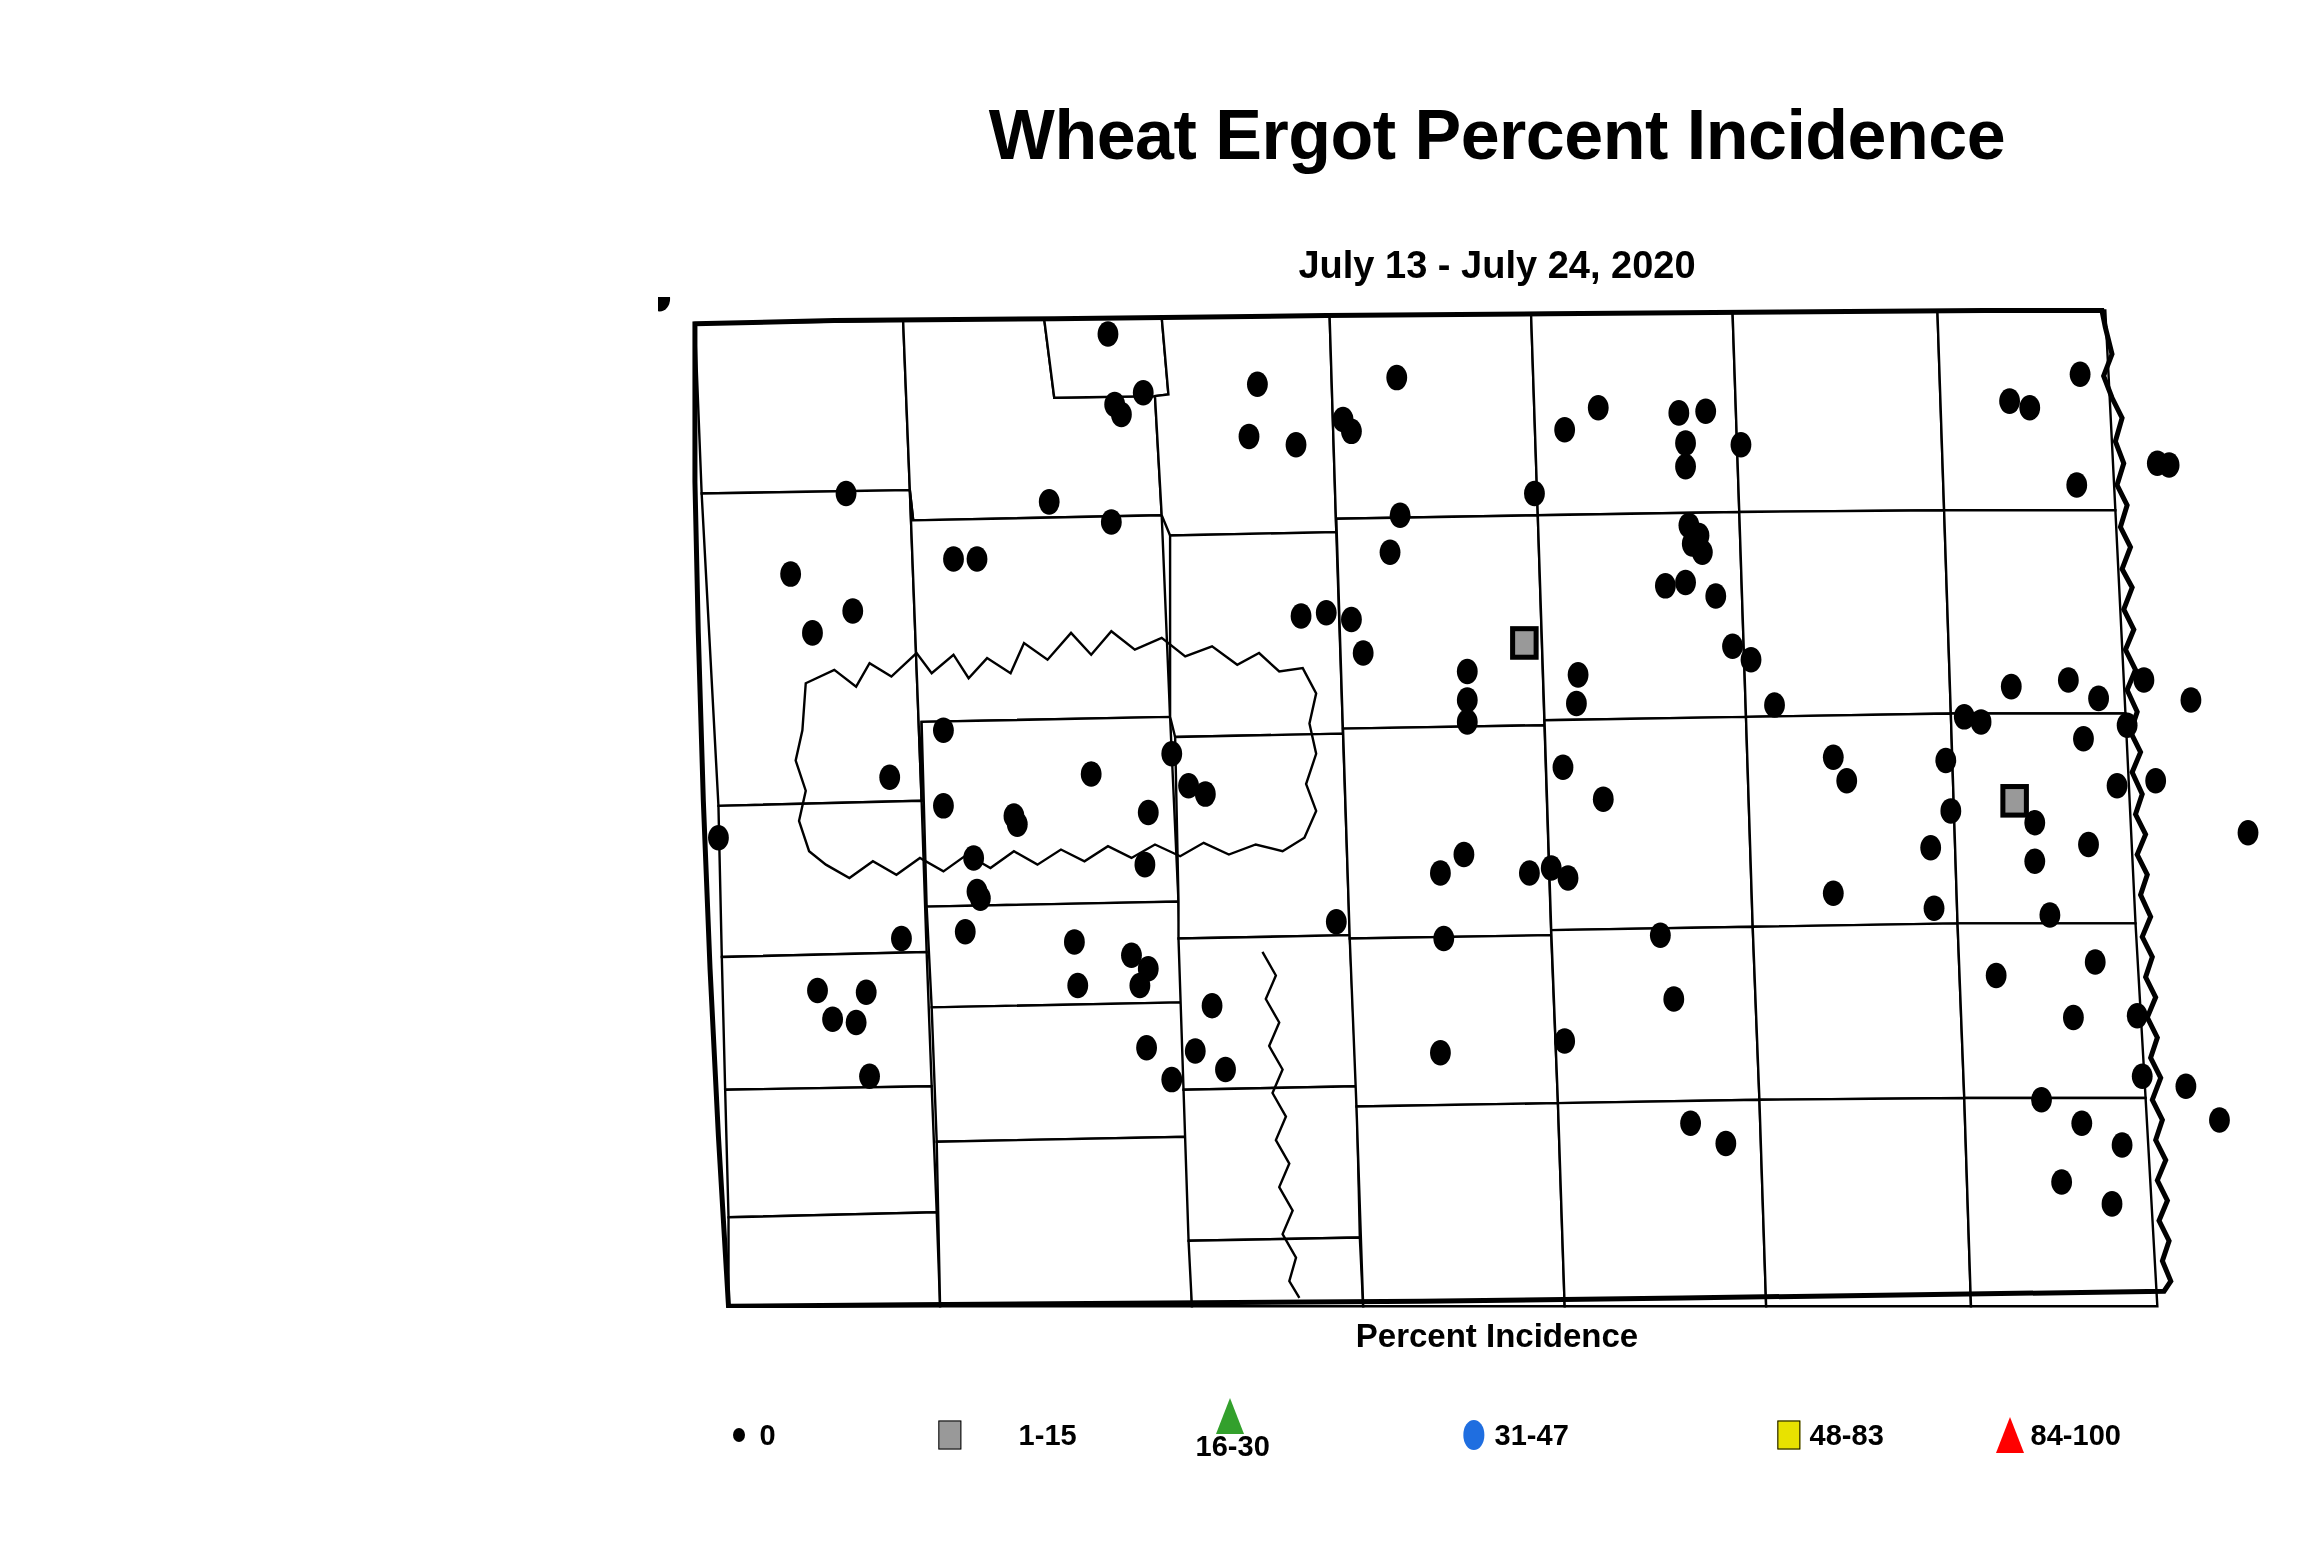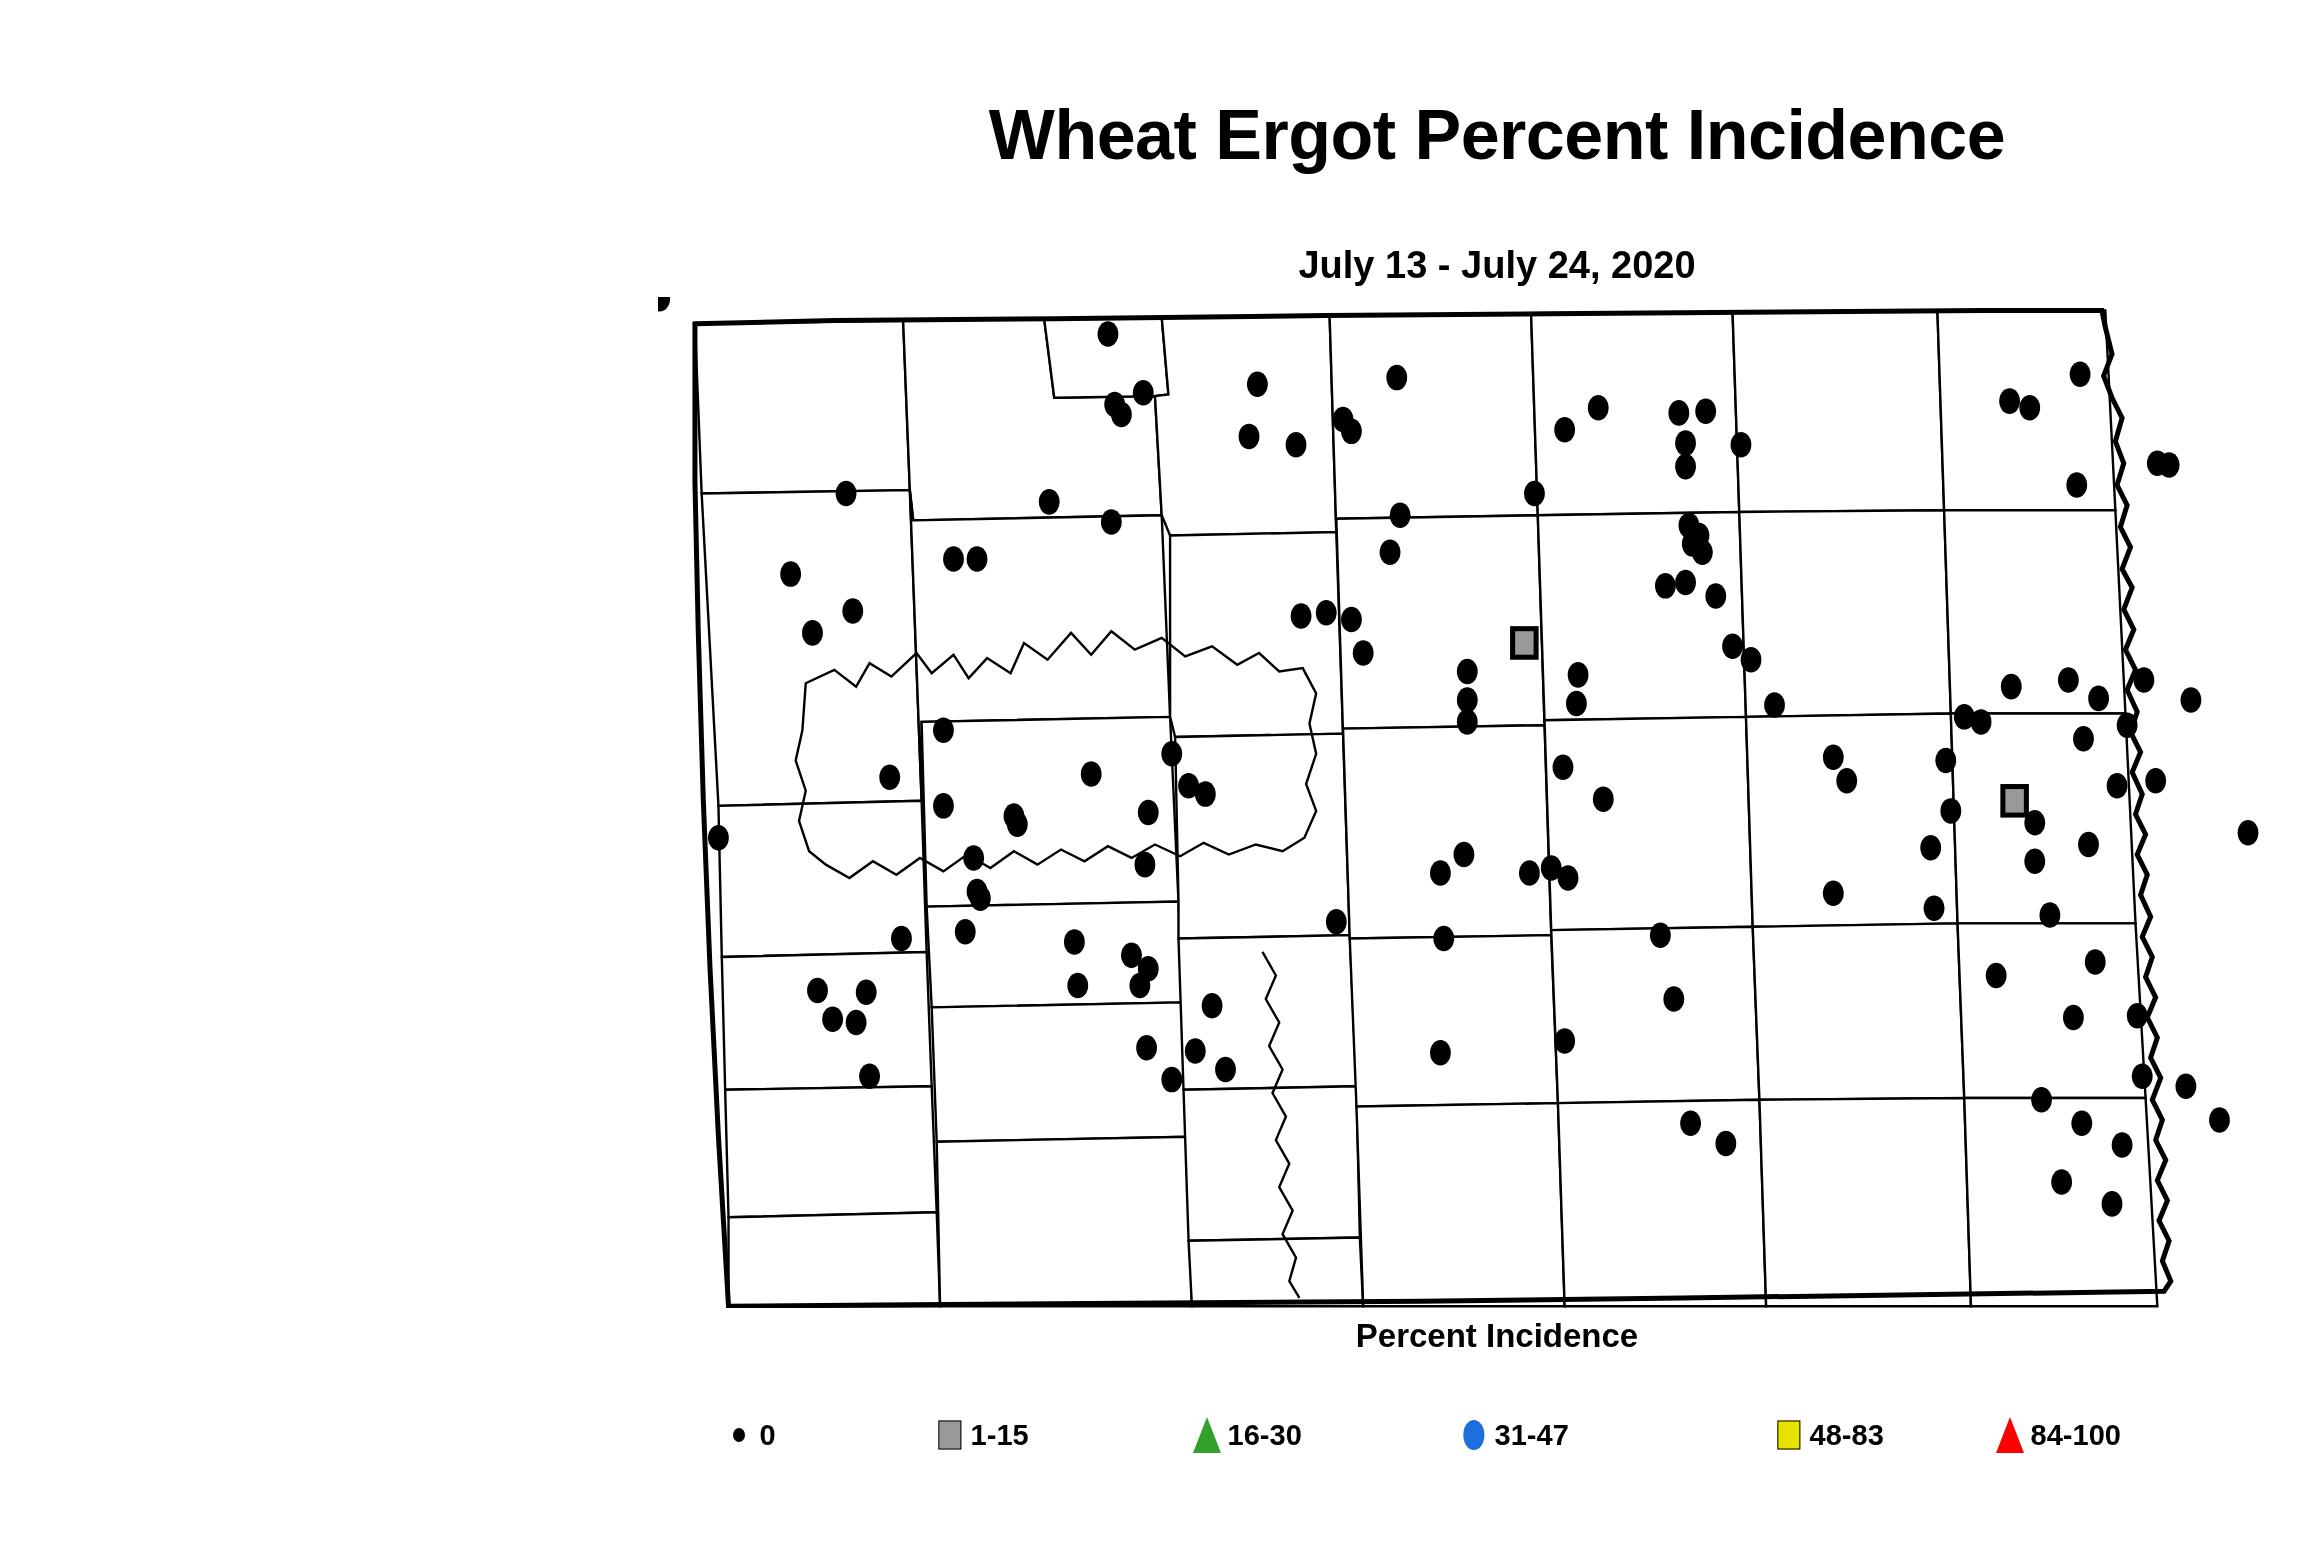--- a/index.html
+++ b/index.html
@@ -244,27 +244,27 @@
   </div>
 
   <div id="legend-title">Percent Incidence</div>
   <div id="legend-row">
       <div class="legend-item" style="left: 0px;">
         <span class="legend-sym">
           <span class="sym-dot" style="background: rgb(0, 0, 0);"></span>
         </span>
         <span class="legend-label">0</span>
       </div>
-      <div class="legend-item" style="left: 211px;">
+      <div class="legend-item" style="left: 211px; gap: 48px;">
         <span class="legend-sym">
           <span class="sym-square" style="background: rgb(153, 153, 153);"></span>
         </span>
         <span class="legend-label">1-15</span>
       </div>
-      <div class="legend-item" style="left: 468px;">
+      <div class="legend-item" style="left: 468px; flex-direction: column;">
         <span class="legend-sym">
           <span class="sym-tri" style="border-bottom: 36px solid rgb(51, 160, 44);"></span>
         </span>
         <span class="legend-label">16-30</span>
       </div>
       <div class="legend-item" style="left: 735px;">
         <span class="legend-sym">
           <span class="sym-dot" style="background: rgb(31, 110, 224); width: 21.3px; height: 30px;"></span>
         </span>
         <span class="legend-label">31-47</span>

